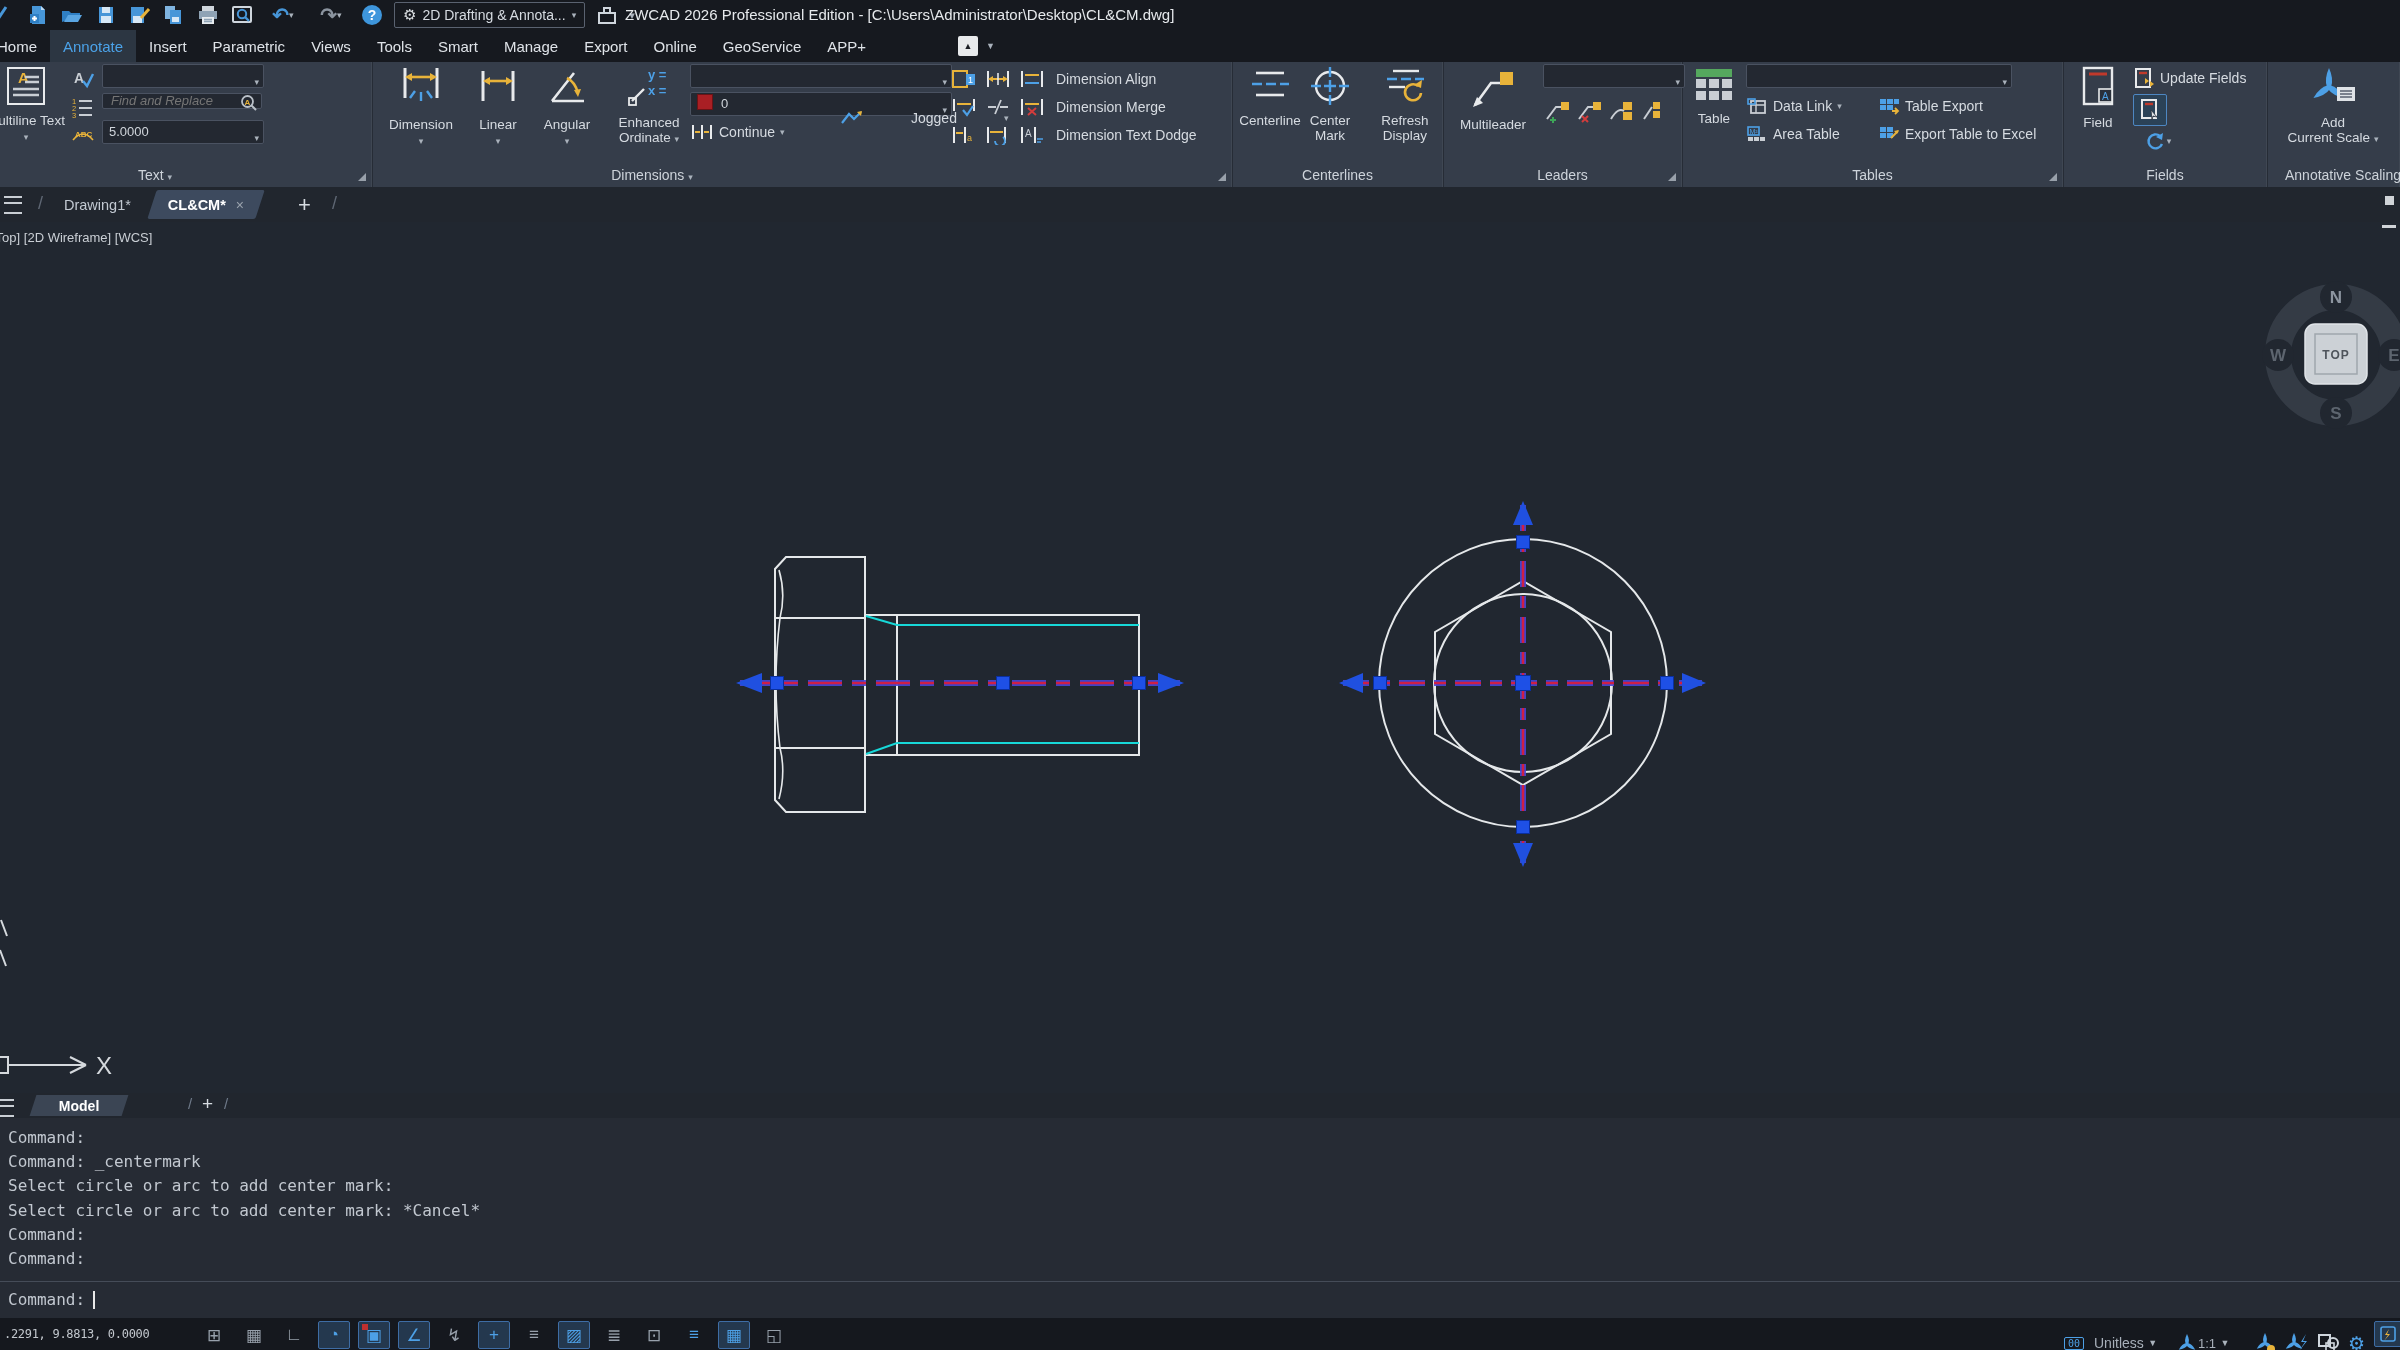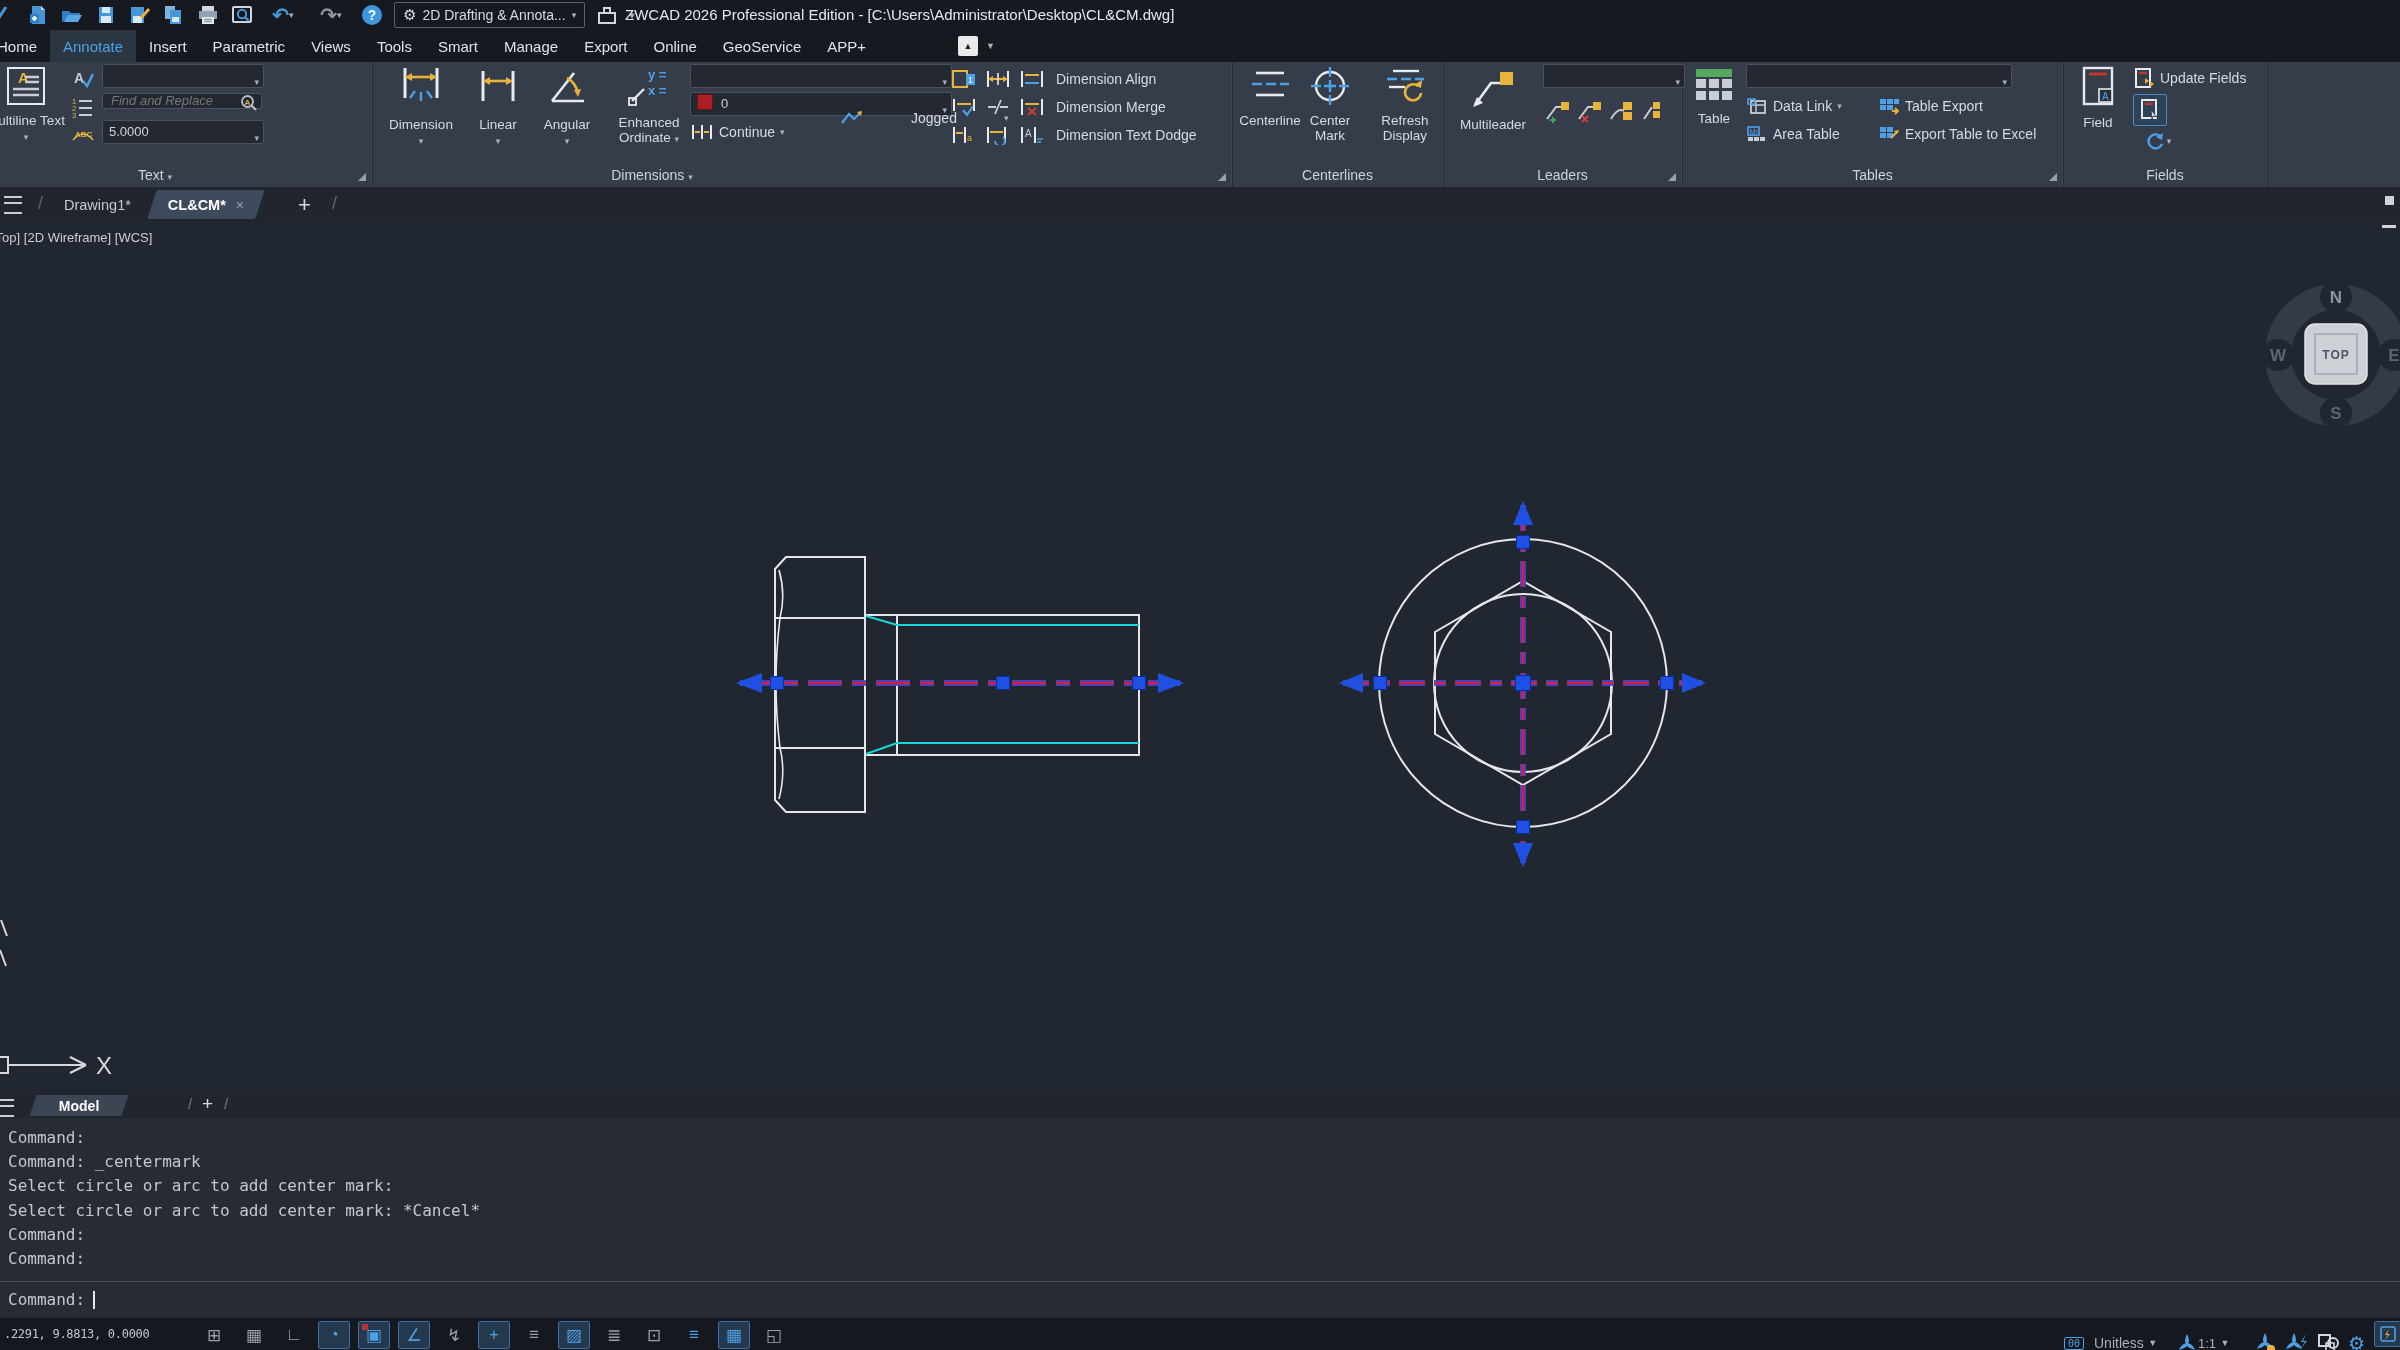--- a/index.html
+++ b/index.html
@@ -614,20 +614,38 @@
       <span class="mini" style="position:absolute;left:74px;top:68px;width:40px;height:22px;">
         <svg width="24" height="20">
             <path d="M19 13 a7 7 0 1 1-2-8" stroke="#4da0e6" stroke-width="2.4" fill="none"></path>
             <path d="M20 2 l-1 7-6-3 z" fill="#4da0e6"></path>
           </svg>
           <span class="cv">▾</span>
       </span>
       <div class="ptitle"><span>Fields</span></div>
     </div>
 
+    <div class="panel" style="left:2267px;width:133px;border-right:none;">
+      <div class="rbtn" style="left:18px;top:2px;width:96px;">
+        <span class="ric">
+          <svg width="52" height="44">
+              <g transform="translate(22,22)" fill="#4da0e6">
+                <path d="M0 -19 Q5 -8 2 0 L-2 0 Q-5 -8 0 -19 Z"></path>
+                <path d="M0 -19 Q5 -8 2 0 L-2 0 Q-5 -8 0 -19 Z" transform="rotate(125)"></path>
+                <path d="M0 -19 Q5 -8 2 0 L-2 0 Q-5 -8 0 -19 Z" transform="rotate(235)"></path>
+              </g>
+              <rect x="30" y="22" width="18" height="14" fill="#dfe3e7"></rect>
+              <path d="M33 26 h12 M33 29 h12 M33 32 h12" stroke="#5a6270" stroke-width="1.4"></path>
+            </svg>
+        </span>
+        <span>Add</span><br>
+        <span>Current Scale</span> <span class="cv">▾</span>
+      </div>
+      <div class="ptitle" style="left:18px;right:auto;width:200px;text-align:left;"><span>Annotative Scaling</span></div>
+    </div>
   </div>
 
   <div class="doctabs">
     <div class="burger" style="left:4px;"></div>
     <span class="slash" style="left:38px;">/</span>
     <div class="dtab" style="left:48px;">
       <span>Drawing1*</span>
     </div>
     <div class="dtab active" style="left:152px;">
       <span class="inner">

